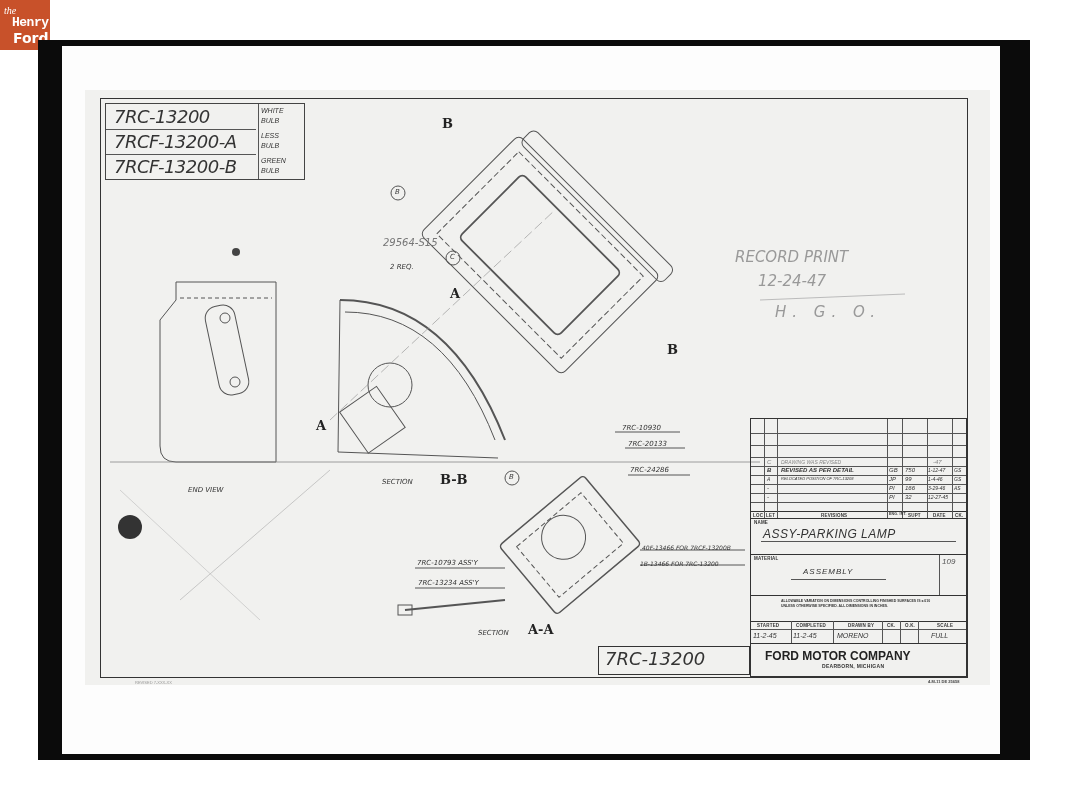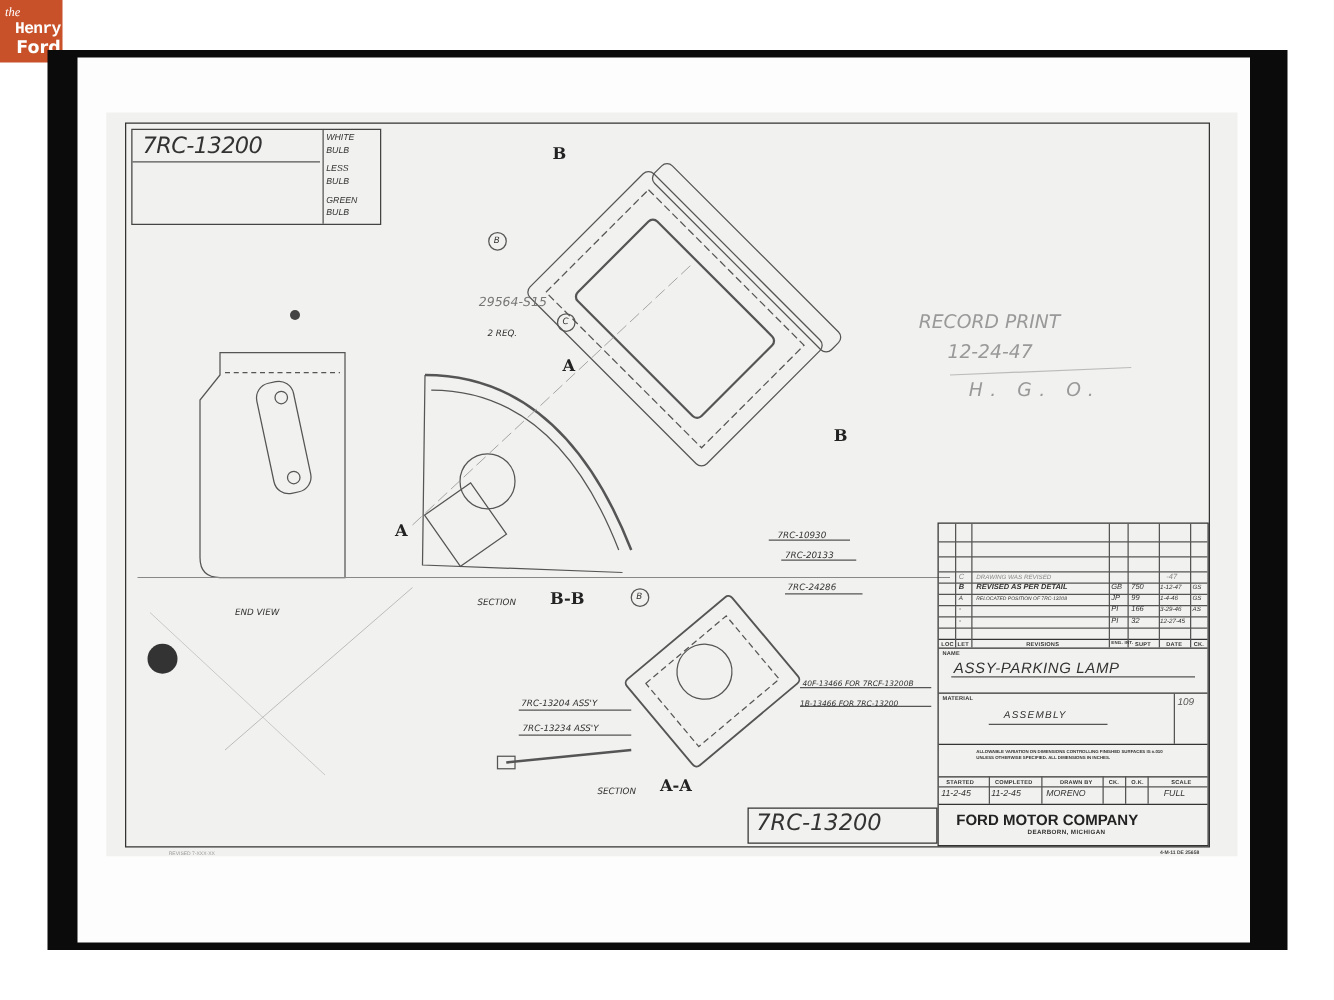--- a/index.html
+++ b/index.html
@@ -40,20 +40,26 @@
 
 <div class="frame"></div>
 <div class="paper"></div>
 <div class="sheet"></div>
 <div class="border-rect"></div>
 
 <div class="pn-table">
   <div class="pn-row" style="top:0;">
     <span class="num">7RC-13200</span>
   </div>
+  <div class="pn-row" style="top:25px;">
+    <span class="num">7RCF-13200-A</span>
+  </div>
+  <div class="pn-row" style="top:50px;border-bottom:none;">
+    <span class="num">7RCF-13200-B</span>
+  </div>
   <div style="position:absolute;left:152px;top:0;height:75px;border-left:1px solid #555;"></div>
   <div class="pn-desc" style="top:2px;"><span>WHITE</span><br><span>BULB</span></div>
   <div class="pn-desc" style="top:27px;"><span>LESS</span><br><span>BULB</span></div>
   <div class="pn-desc" style="top:52px;"><span>GREEN</span><br><span>BULB</span></div>
 </div>
 
 <svg class="drawing" width="1067" height="800">
   <g fill="none" stroke="#555" stroke-width="1">
 
     <path d="M176 282 L276 282 L276 462 L176 462 Q160 462 160 446 L160 320 L176 300 Z"></path>
@@ -116,21 +122,21 @@
 <span class="bold-letter" style="left:450px;top:286px;">A</span>
 <span class="bold-letter" style="left:316px;top:418px;">A</span>
 
 <span class="hand" style="left:383px;top:237px;font-size:10px;color:#777;">29564-S15</span>
 <span class="hand small" style="left:390px;top:263px;">2 REQ.</span>
 <span class="hand small" style="left:622px;top:424px;">7RC-10930</span>
 <span class="hand small" style="left:628px;top:440px;">7RC-20133</span>
 <span class="hand small" style="left:630px;top:466px;">7RC-24286</span>
 <span class="hand" style="left:642px;top:544px;font-size:6px;">40F-13466 FOR 7RCF-13200B</span>
 <span class="hand" style="left:640px;top:560px;font-size:6px;">1B-13466 FOR 7RC-13200</span>
-<span class="hand small" style="left:417px;top:559px;">7RC-13204 ASS'Y</span>
+<span class="hand small" style="left:417px;top:559px;">7RC-10793 ASS'Y</span>
 <span class="hand small" style="left:418px;top:579px;">7RC-13234 ASS'Y</span>
 
 <span class="hand small" style="left:188px;top:486px;">END VIEW</span>
 <span class="hand small" style="left:382px;top:478px;">SECTION</span>
 <span class="bold-letter" style="left:440px;top:472px;">B-B</span>
 <span class="hand small" style="left:478px;top:629px;">SECTION</span>
 <span class="bold-letter" style="left:528px;top:622px;">A-A</span>
 
 <span class="hand" style="left:735px;top:248px;font-size:15px;color:#999;">RECORD PRINT</span>
 <span class="hand" style="left:758px;top:272px;font-size:15px;color:#999;">12-24-47</span>

